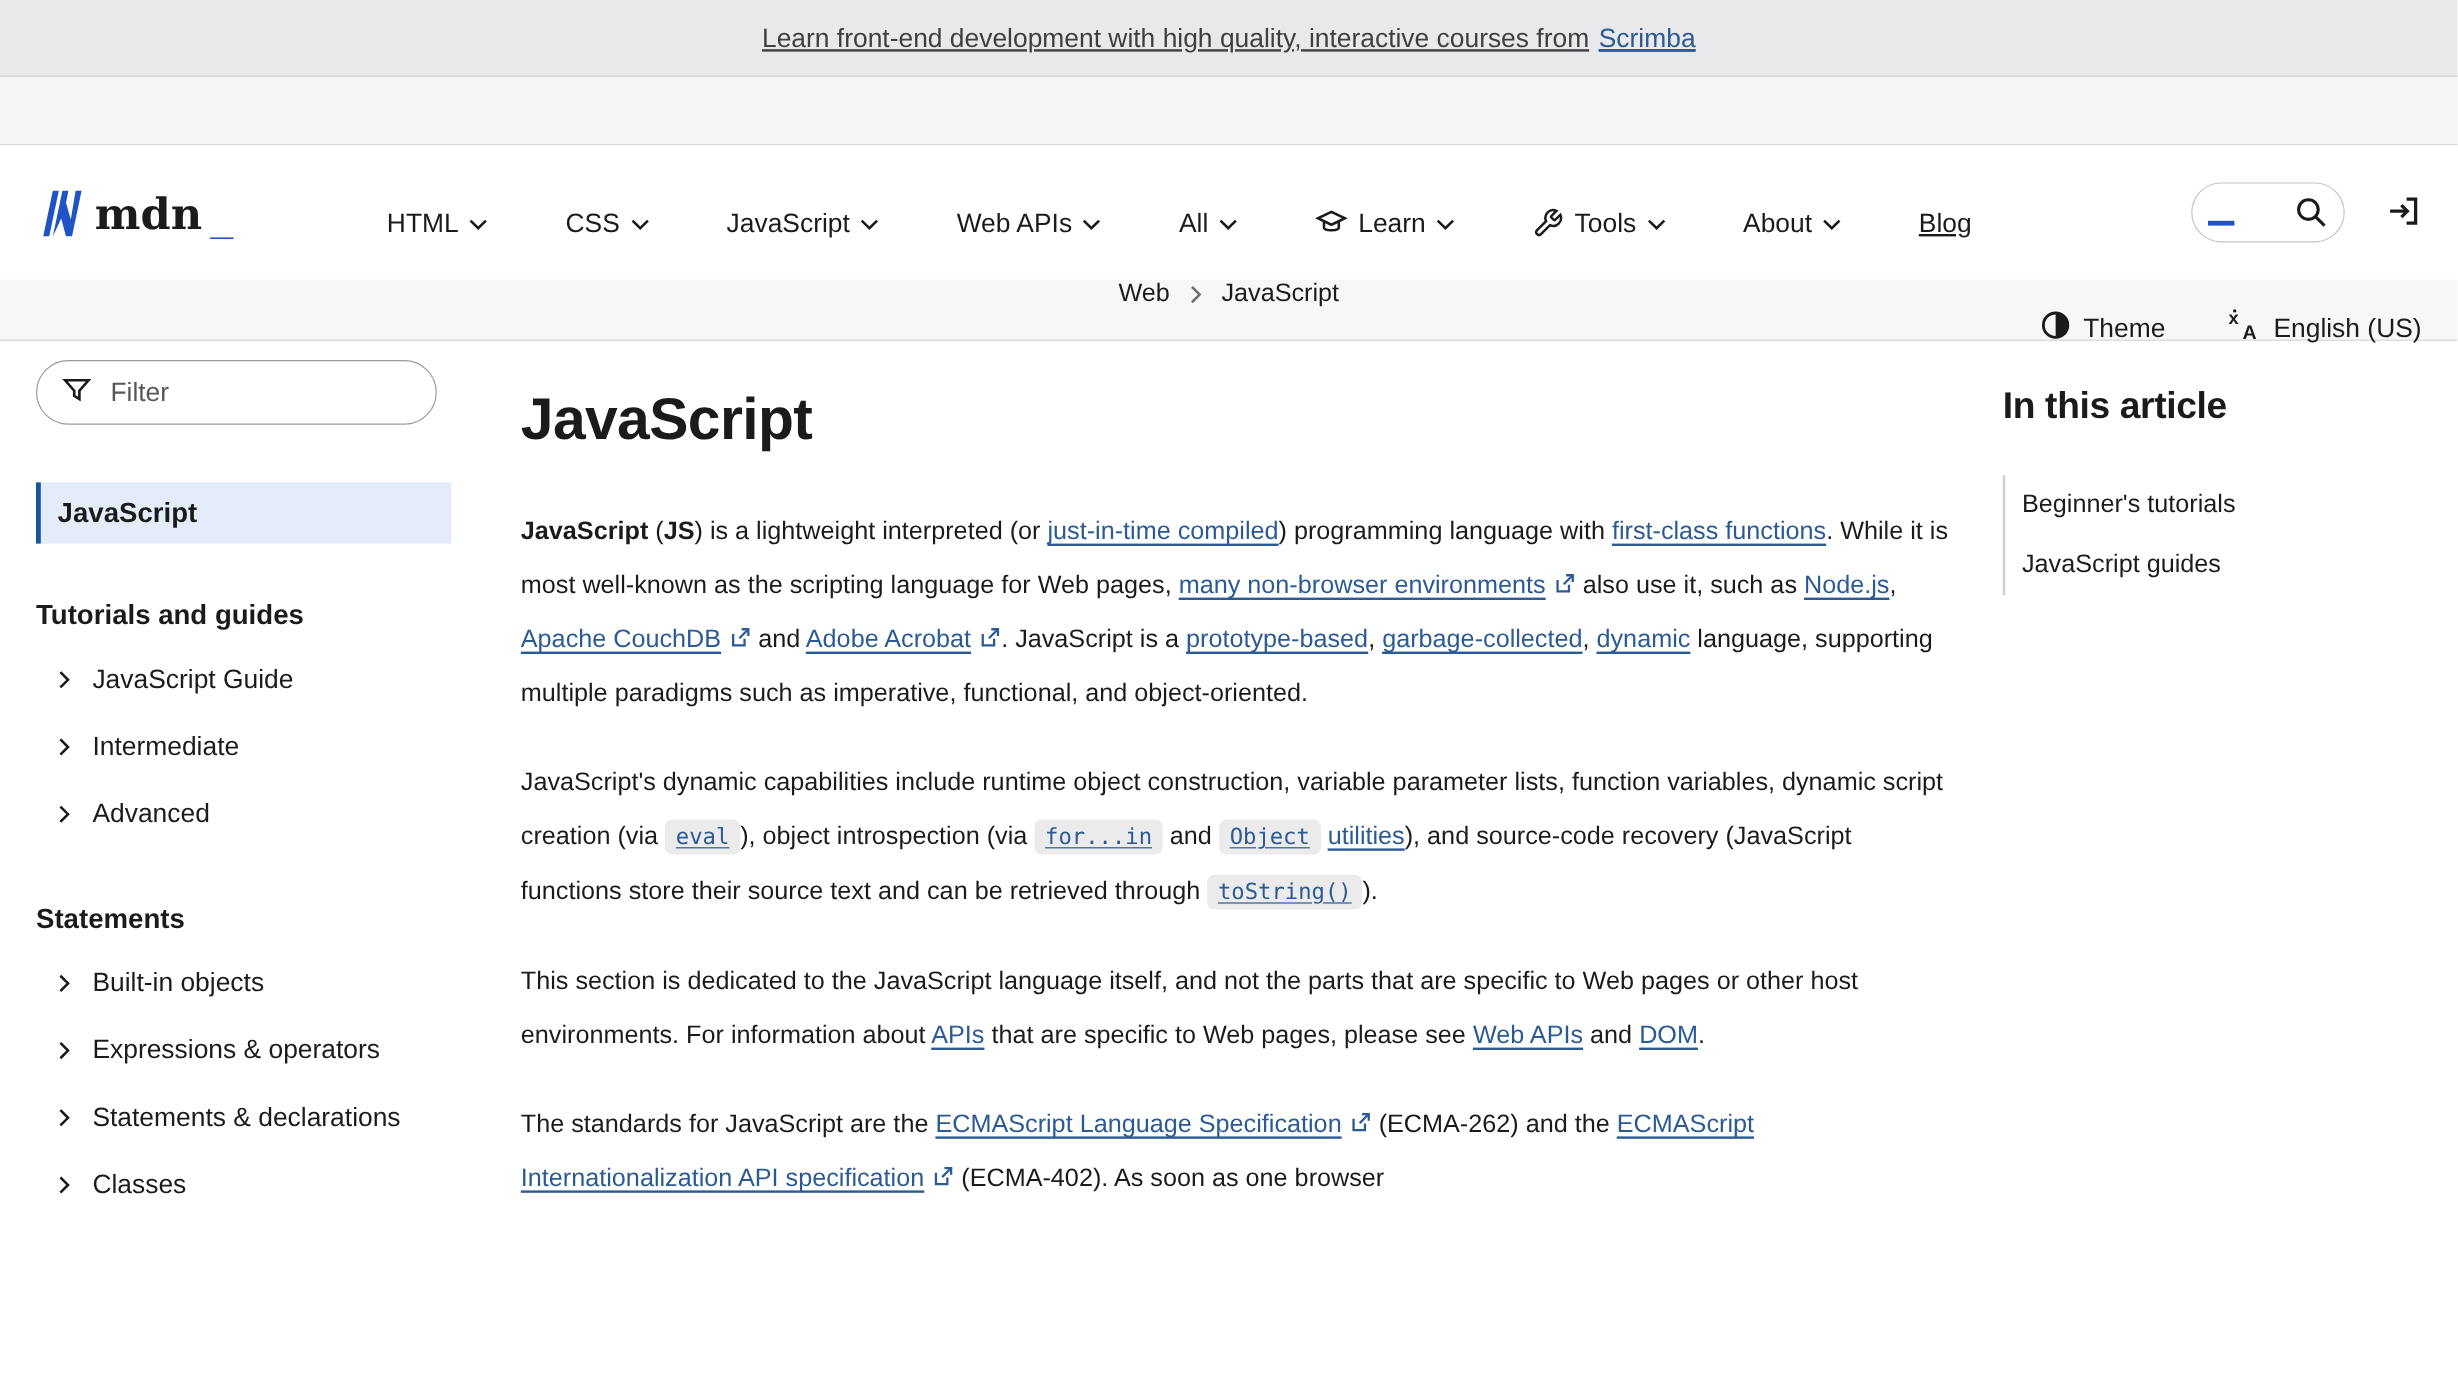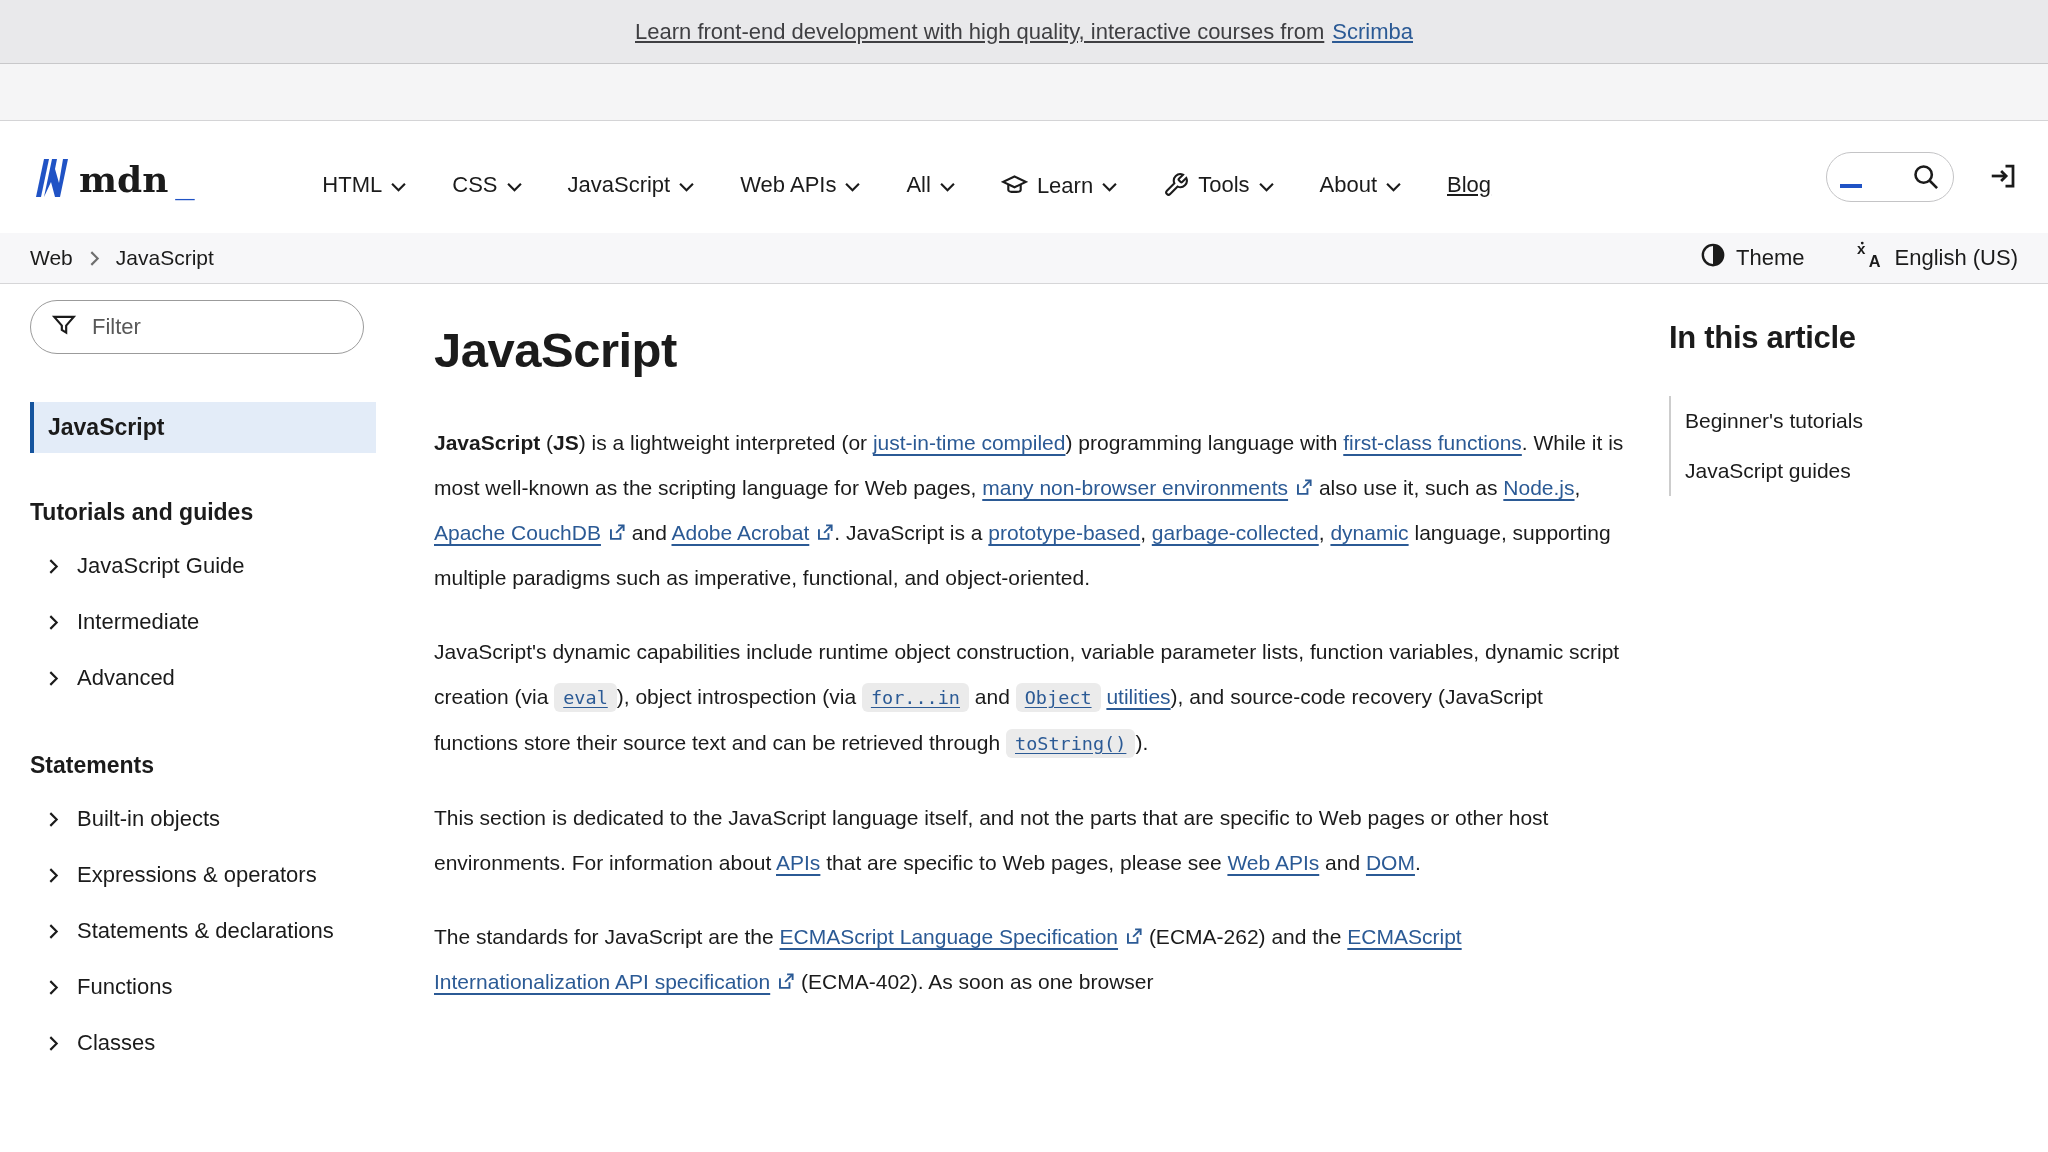--- a/index.html
+++ b/index.html
@@ -22,39 +22,39 @@
   
   .substrip { height: 57px; background: #f5f5f6; border-bottom: 1px solid #d4d4d6; }
 
   
   header { height: 112px; display: flex; align-items: center; padding: 0 30px; background: #fff; }
   .logo { display: flex; align-items: flex-end; gap: 7px; }
   .logo svg { display: block; }
   .logo .wordmark { font-family: "DejaVu Serif", serif; font-weight: 700; font-size: 36px; line-height: 1; color: #1b1b1b; }
   .logo .uscore { color: #2053c5; font-weight: 700; font-size: 34px; line-height: 0.7; }
   nav.mainnav { margin-left: 128px; }
-  nav.mainnav ul { list-style: none; display: flex; align-items: flex-start; gap: 46px; margin-top: 17px; }
+  nav.mainnav ul { list-style: none; display: flex; align-items: center; gap: 65px; margin-top: 17px; }
   nav.mainnav a { display: flex; align-items: center; gap: 9px; font-size: 22px; color: #1b1b1b; }
   nav.mainnav a.underlined { text-decoration: underline; }
   .navicon { display: flex; align-items: center; }
   .chevwrap { display: flex; align-items: center; margin-top: 3px; }
 
   .header-right { margin-left: auto; display: flex; align-items: center; gap: 34px; }
   .searchbox {
     width: 128px; height: 50px; border: 1px solid #c4c4c6; border-radius: 26px;
     display: flex; align-items: center; padding: 0 13px; background: #fff; cursor: text;
   }
   .search-caret { width: 22px; height: 4px; background: #2053c5; margin-top: 18px; }
   .searchbox .sicon { margin-left: auto; display: flex; }
   .login-btn { background: none; border: none; cursor: pointer; display: flex; align-items: center; }
 
   
   .crumbbar {
     height: 51px; background: #f7f7f9; border-bottom: 1px solid #d6d6d8;
-    display: flex; align-items: center; padding: 0 30px; font-size: 21px;
+    display: flex; align-items: center; padding: 0 30px; font-size: 21px; flex-direction: column;
   }
   .crumbs { display: flex; align-items: center; gap: 16px; }
   .crumb-sep { display: flex; align-items: center; color: #6f6f6f; }
   .crumbbar-right { margin-left: auto; display: flex; align-items: center; gap: 52px; }
   .crumbbar-right button {
     background: none; border: none; cursor: pointer; display: flex; align-items: center; gap: 10px;
     font-size: 22px; font-family: inherit; color: #1b1b1b;
   }
 
   
@@ -340,28 +340,20 @@
               </svg>
             </span>
             <span>Statements &amp; declarations</span>
           </li>
           <li>
             <span class="tchev">
               <svg width="11" height="17" viewBox="0 0 10 16" fill="none" stroke="#1b1b1b" stroke-width="2">
                 <polyline points="2,2 8,8 2,14"></polyline>
               </svg>
             </span>
-            <span>Functions</span>
-          </li>
-          <li>
-            <span class="tchev">
-              <svg width="11" height="17" viewBox="0 0 10 16" fill="none" stroke="#1b1b1b" stroke-width="2">
-                <polyline points="2,2 8,8 2,14"></polyline>
-              </svg>
-            </span>
             <span>Classes</span>
           </li>
         </ul>
       </div>
   </aside>
 
   <main class="article">
     <h1>JavaScript</h1>
     <p><strong>JavaScript</strong> (<strong>JS</strong>) is a lightweight interpreted (or <a class="link">just-in-time compiled</a>) programming language with <a class="link">first-class functions</a>. While it is most well-known as the scripting language for Web pages, <a class="link">many non-browser environments<span><svg width="19" height="19" viewBox="0 0 24 24" fill="none" stroke="currentColor" stroke-width="2.4">
               <path d="M5 8 v12 h12 v-7"></path>

